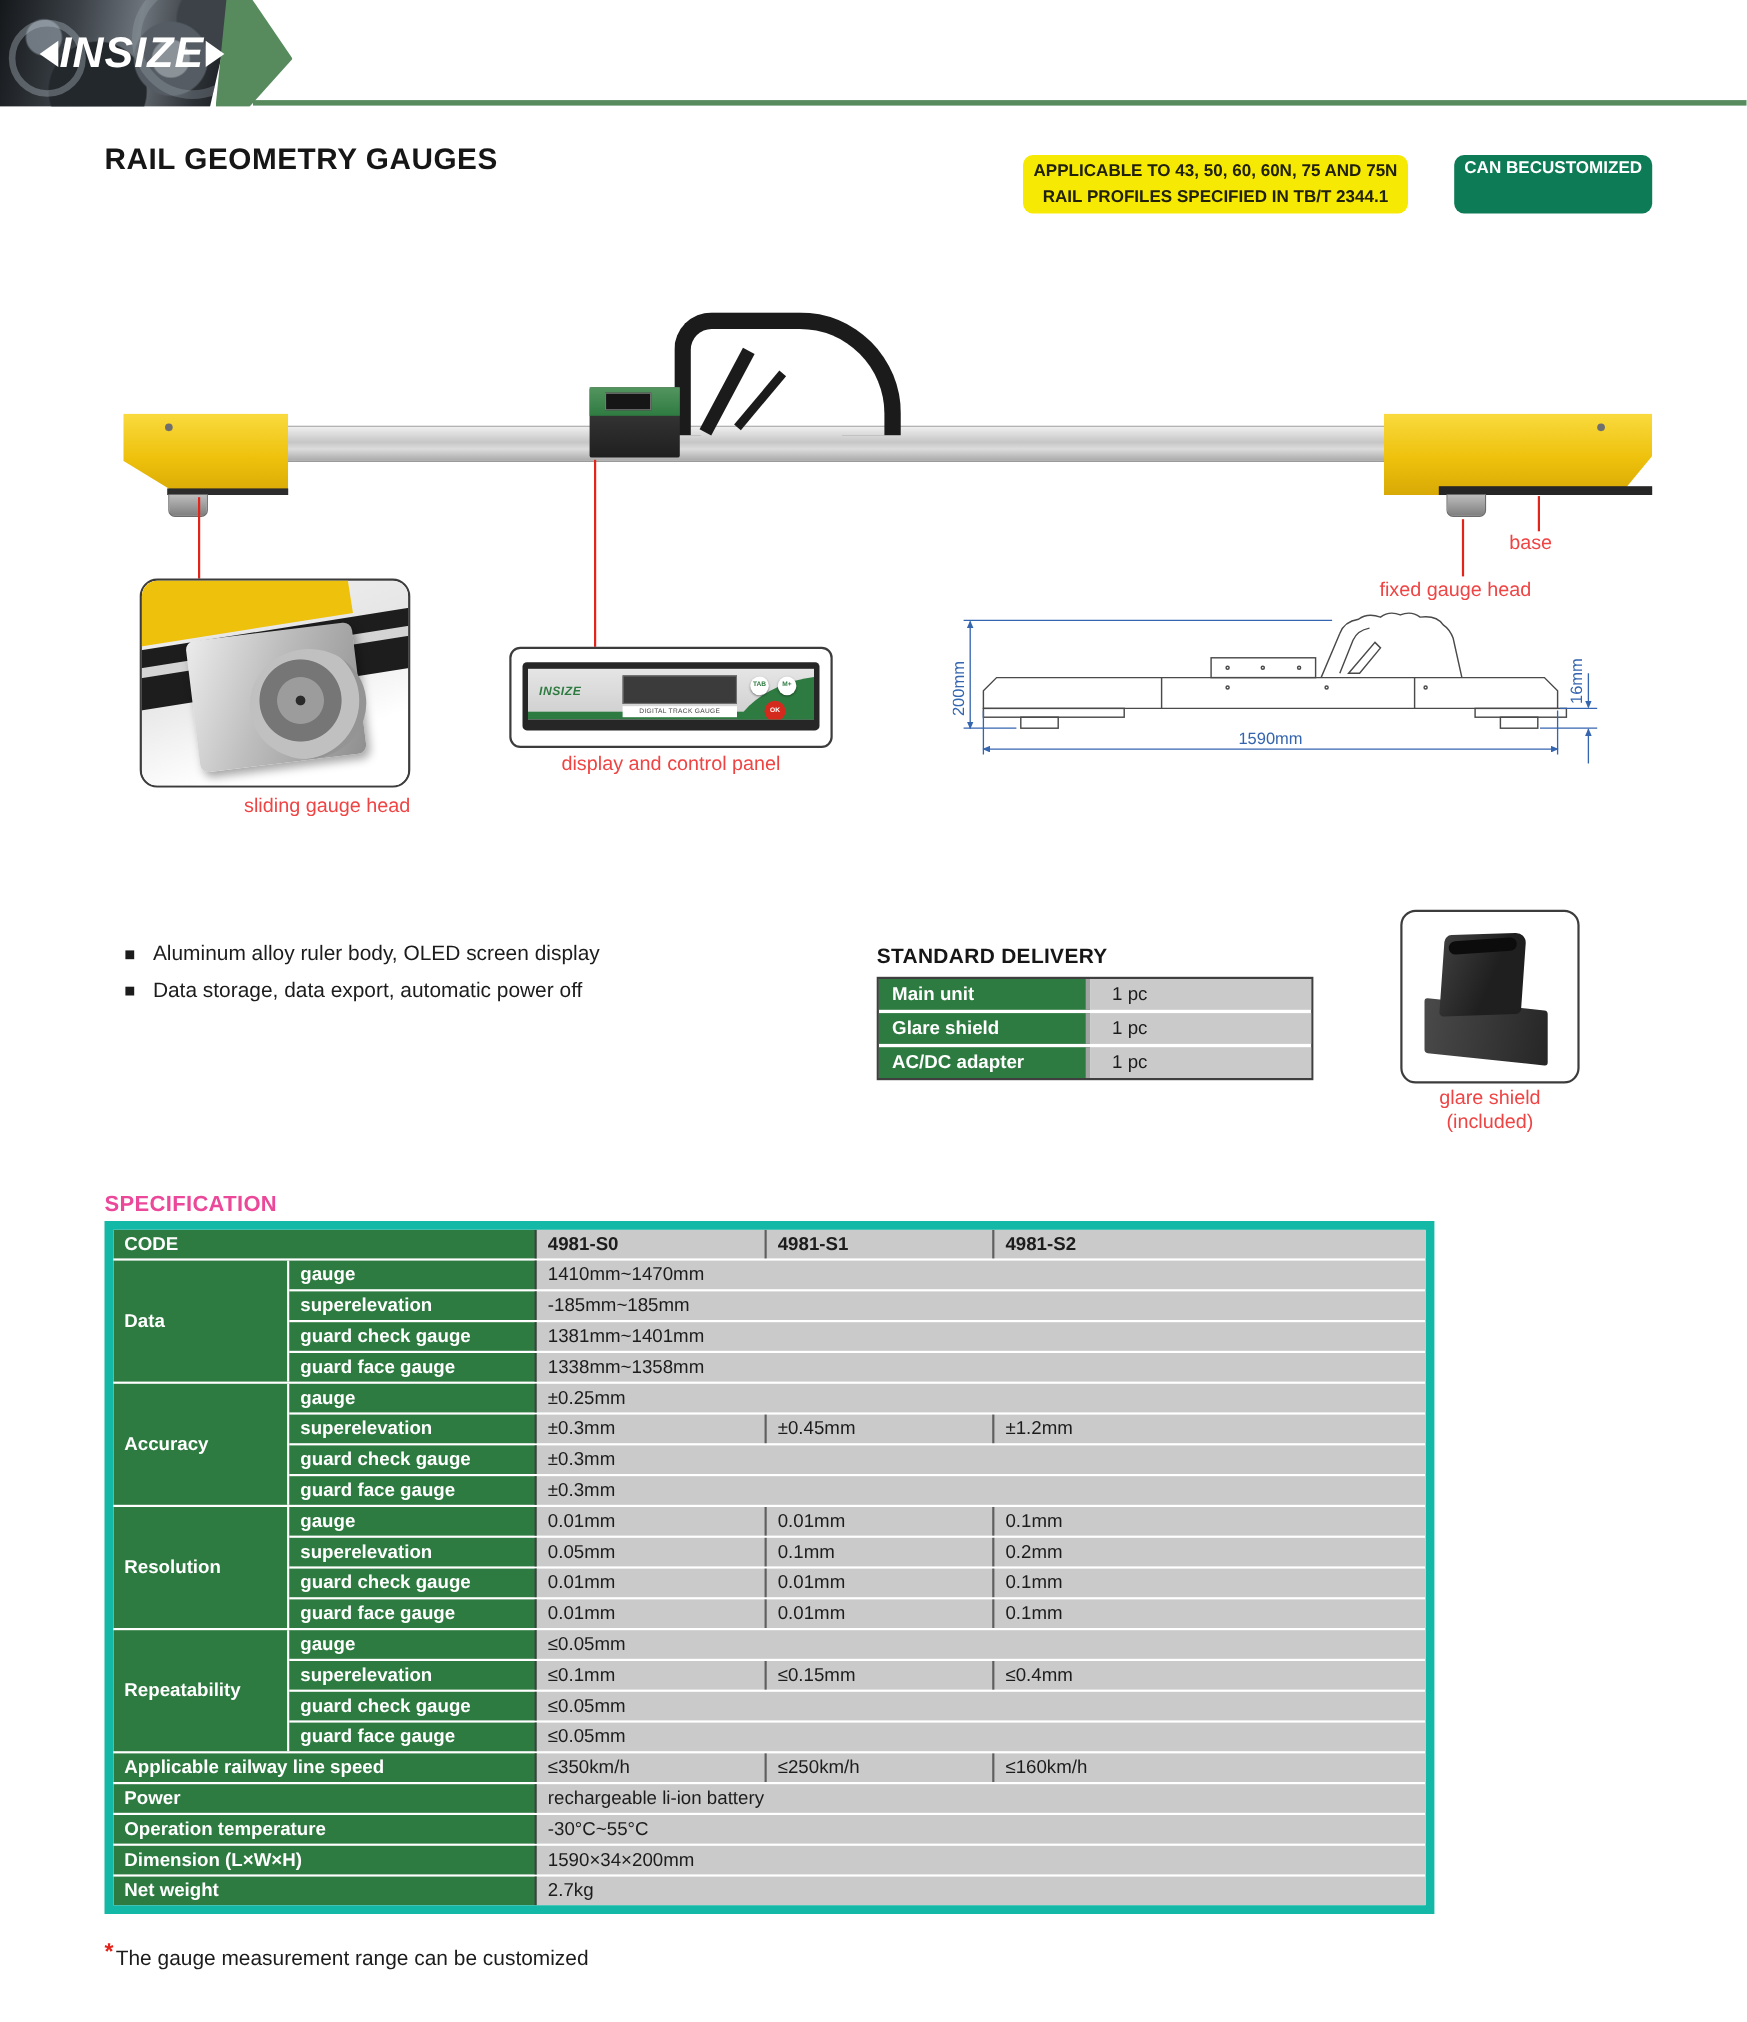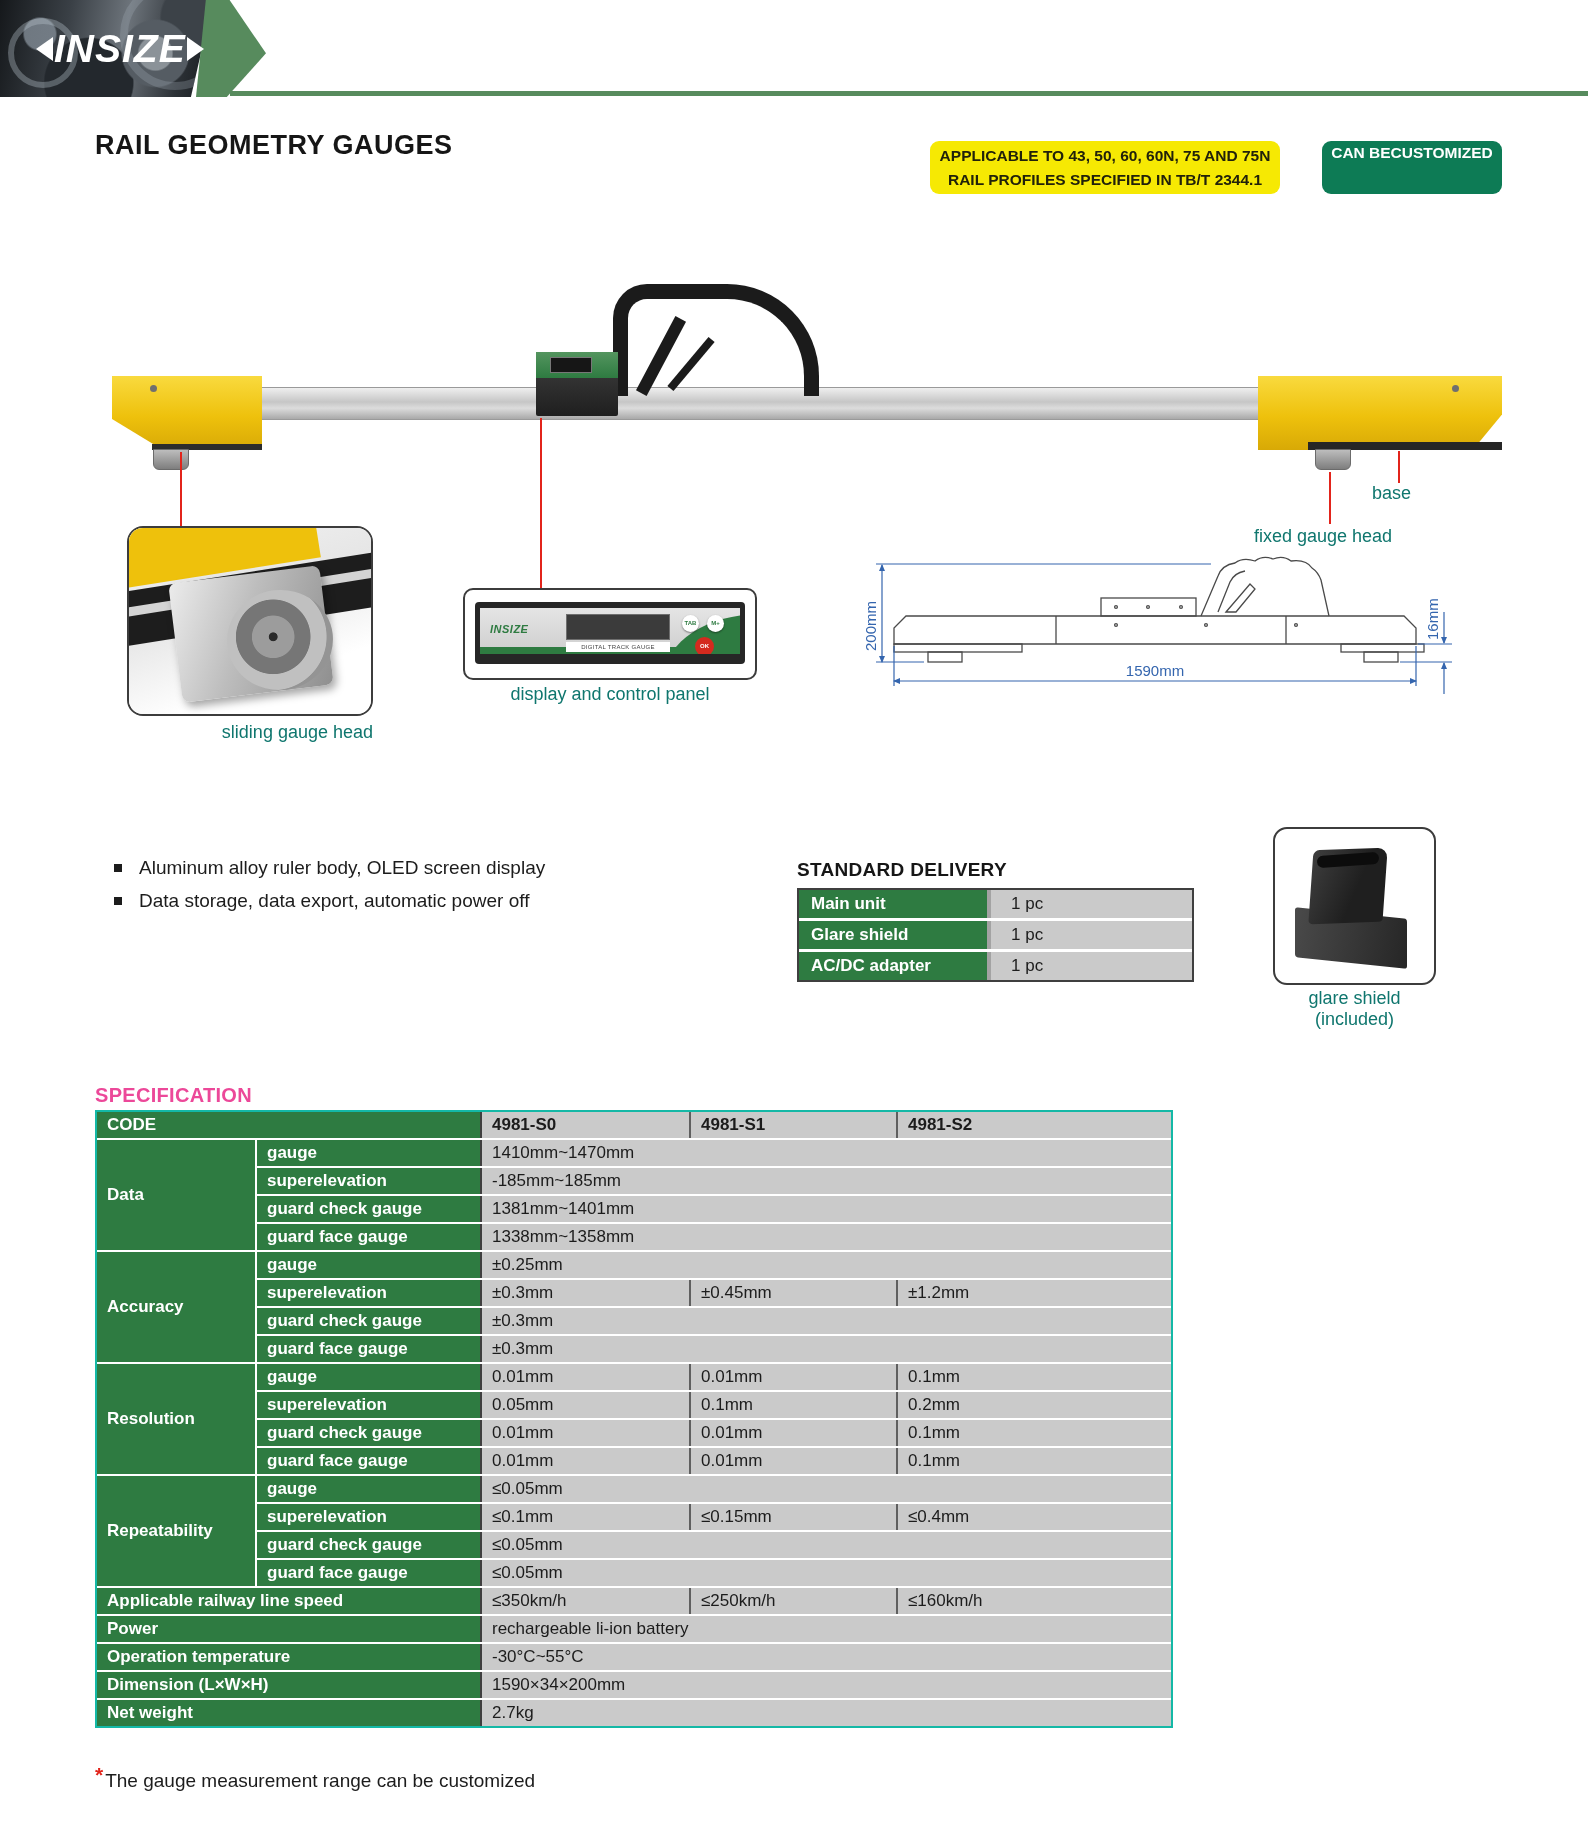--- a/index.html
+++ b/index.html
@@ -53,21 +53,21 @@
   .handle .arc { position:absolute; left:0; top:0; right:0; bottom:-8px; border:15px solid #1b1b1b; border-bottom:none; border-radius:34px 92px 0 0; }
   .handle .strut { position:absolute; left:42px; top:30px; width:12px; height:84px; background:#1b1b1b; transform:rotate(28deg); }
   .handle .strut2 { position:absolute; left:74px; top:48px; width:8px; height:64px; background:#1b1b1b; transform:rotate(40deg); }
   .display-unit { left:536px; top:352px; width:82px; height:64px; background:linear-gradient(#404040,#1f1f1f); border-radius:2px; }
   .display-unit .dtop { position:absolute; left:0; top:0; right:0; height:26px; background:linear-gradient(#54955f,#2e7b41); }
   .display-unit .dscr { position:absolute; left:14px; top:5px; width:42px; height:16px; background:#161616; border:1px solid #777; }
 
   .cl { width:2px; background:#e2241b; }
   .cl1 { left:180px; top:452px; height:74px; } .cl2 { left:540px; top:418px; height:170px; }
   .cl3 { left:1329px; top:472px; height:52px; } .cl4 { left:1398px; top:451px; height:32px; }
-  .plabel { font-size:18px; color:#0f766e; }
+  .plabel { font-size:18px; color:#ef4444; }
   .lab-base { left:1372px; top:483px; }
   .lab-fixed { left:1254px; top:526px; }
   .lab-sliding { left:127px; top:722px; width:246px; text-align:right; }
   .lab-panel { left:452px; top:684px; width:316px; text-align:center; }
 
   
   .inset { border:2px solid #3c3c3c; border-radius:16px; background:#fff; overflow:hidden; }
   .inset-slide { left:127px; top:526px; width:246px; height:190px; }
   .sl-bg { position:absolute; inset:0; background:linear-gradient(160deg,#f4f4f4 0%,#e6e6e6 40%,#fff 75%); }
   .sl-yellow { position:absolute; left:-22px; top:-20px; width:210px; height:66px; background:#eec10c; transform:rotate(-9deg); }
@@ -113,21 +113,21 @@
   
   .sd-head { left:797px; top:859px; font-size:19px; font-weight:bold; letter-spacing:.3px; color:#161616; }
   .sd-table { left:797px; top:888px; width:397px; border:2px solid #3f3f3f; background:#fff; }
   .sd-row { display:flex; height:28px; margin-bottom:3px; }
   .sd-row:last-child { margin-bottom:0; }
   .sd-item { width:192px; background:#2e7b41; color:#fff; font-weight:bold; font-size:17px; line-height:28px; padding-left:12px; border-right:4px solid #a3a3a3; }
   .sd-qty { flex:1; background:#cacaca; font-size:17px; line-height:28px; padding-left:20px; color:#1c1c1c; }
 
   
   .spec-head { left:95px; top:1084px; font-size:20px; font-weight:bold; letter-spacing:.3px; color:#ec4899; }
-  .spec-border { left:95px; top:1110px; width:1078px; border:2px solid #14b8a6; overflow:hidden; background:#fff; }
+  .spec-border { left:95px; top:1110px; width:1209px; border:8px solid #14b8a6; overflow:hidden; background:#fff; }
   table.spec { width:100%; table-layout:fixed; border-collapse:separate; border-spacing:0 2px; margin:-2px 0; }
   table.spec td { height:26px; padding:0 10px; font-size:17px; overflow:hidden; white-space:nowrap; }
   td.g { background:#2e7b41; color:#fff; font-weight:bold; }
   td.gl { padding-left:12px; border-right:2px solid #fff; }
   td.gs { border-right:2px solid #3f3f3f; }
   td.v { background:#cacaca; color:#1c1c1c; }
   td.vb { border-left:2px solid #5f5f5f; }
   tr.hdr td.v { font-weight:bold; }
 
   

